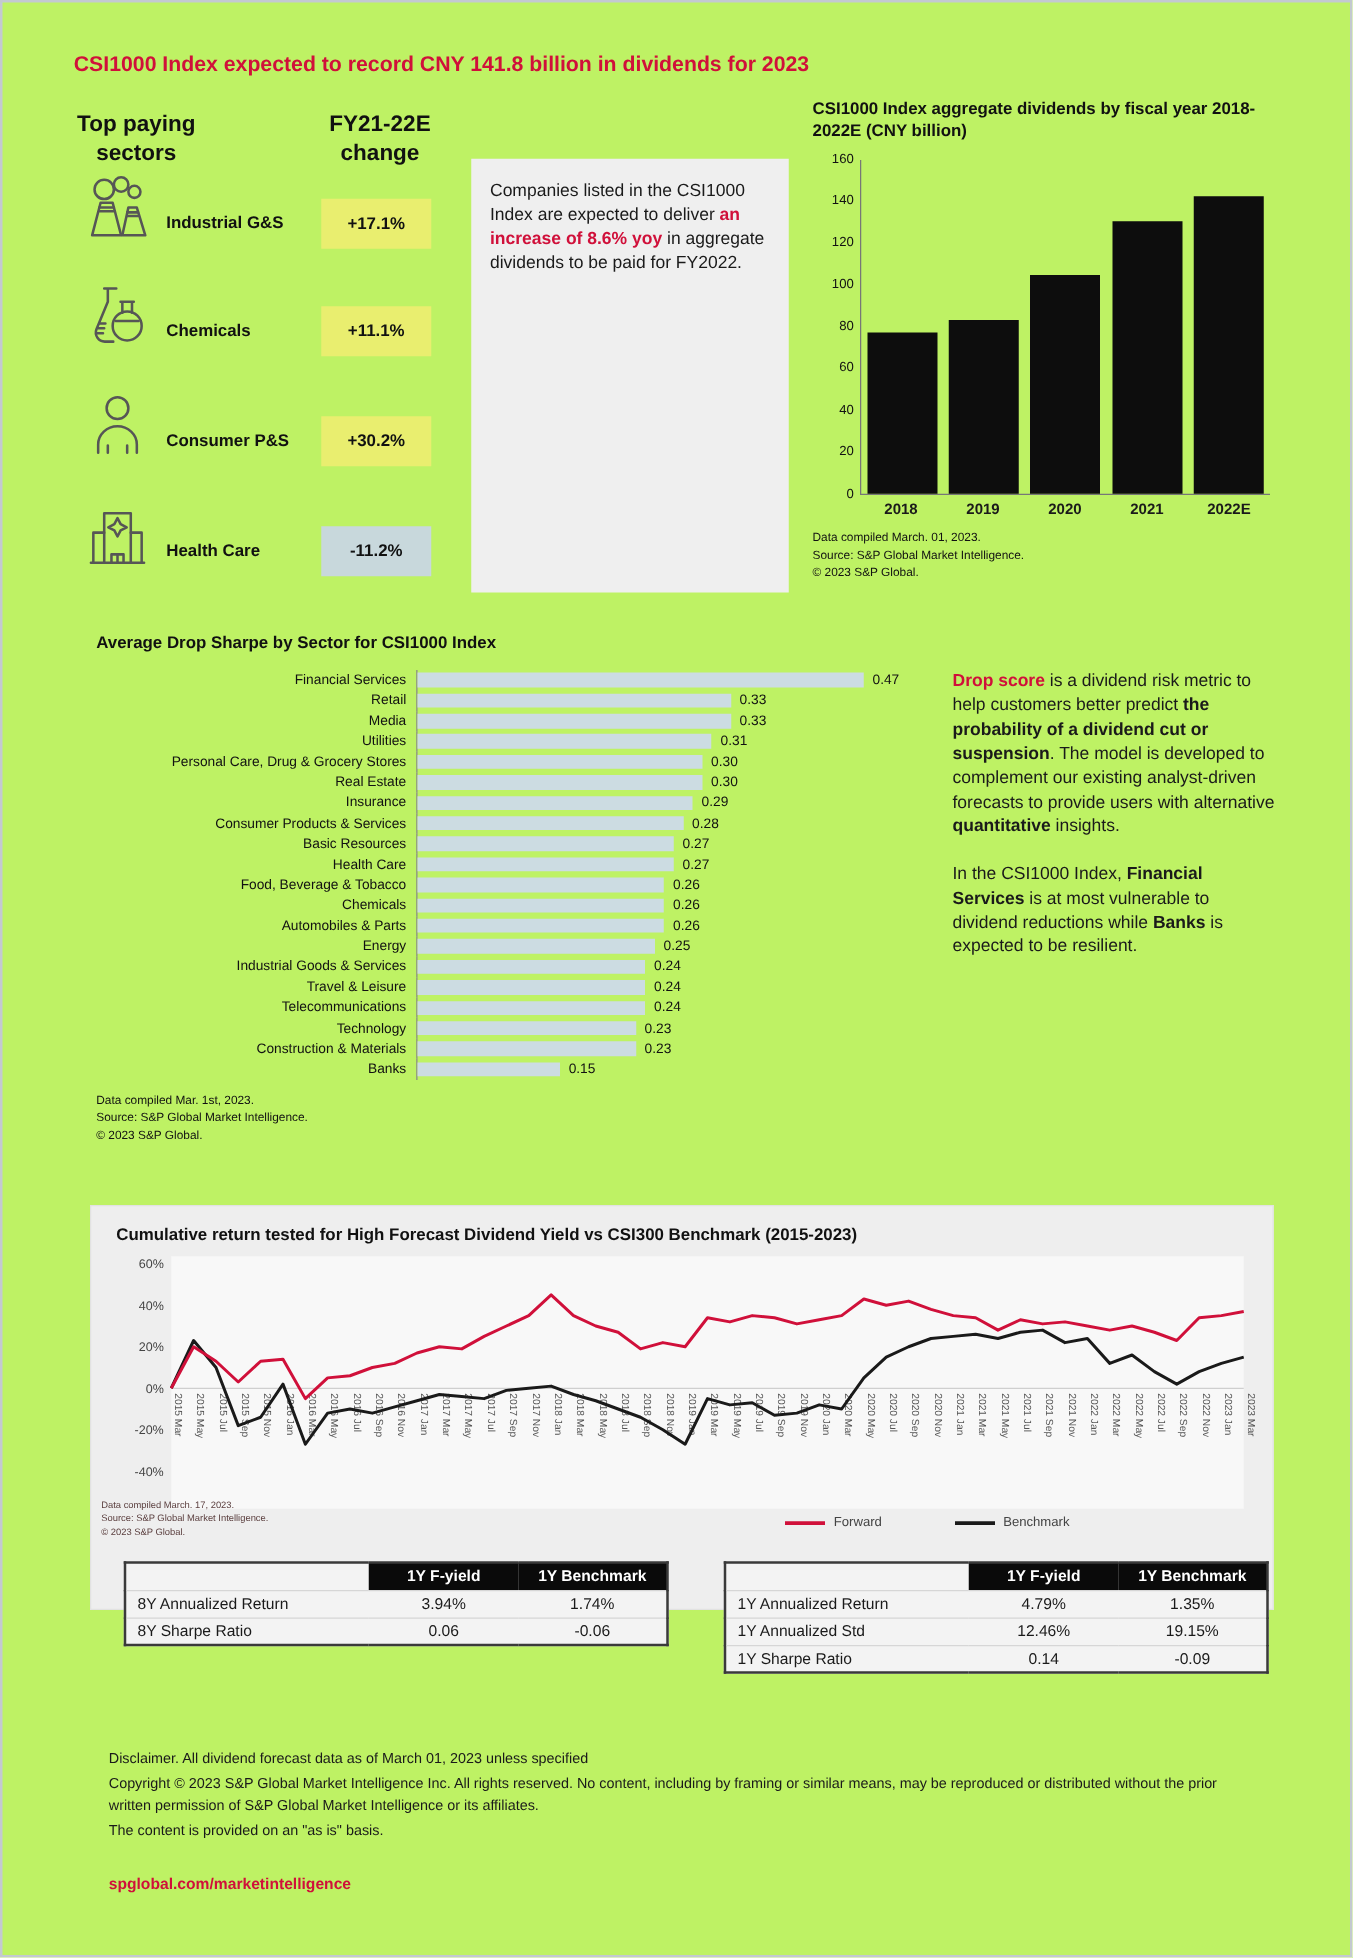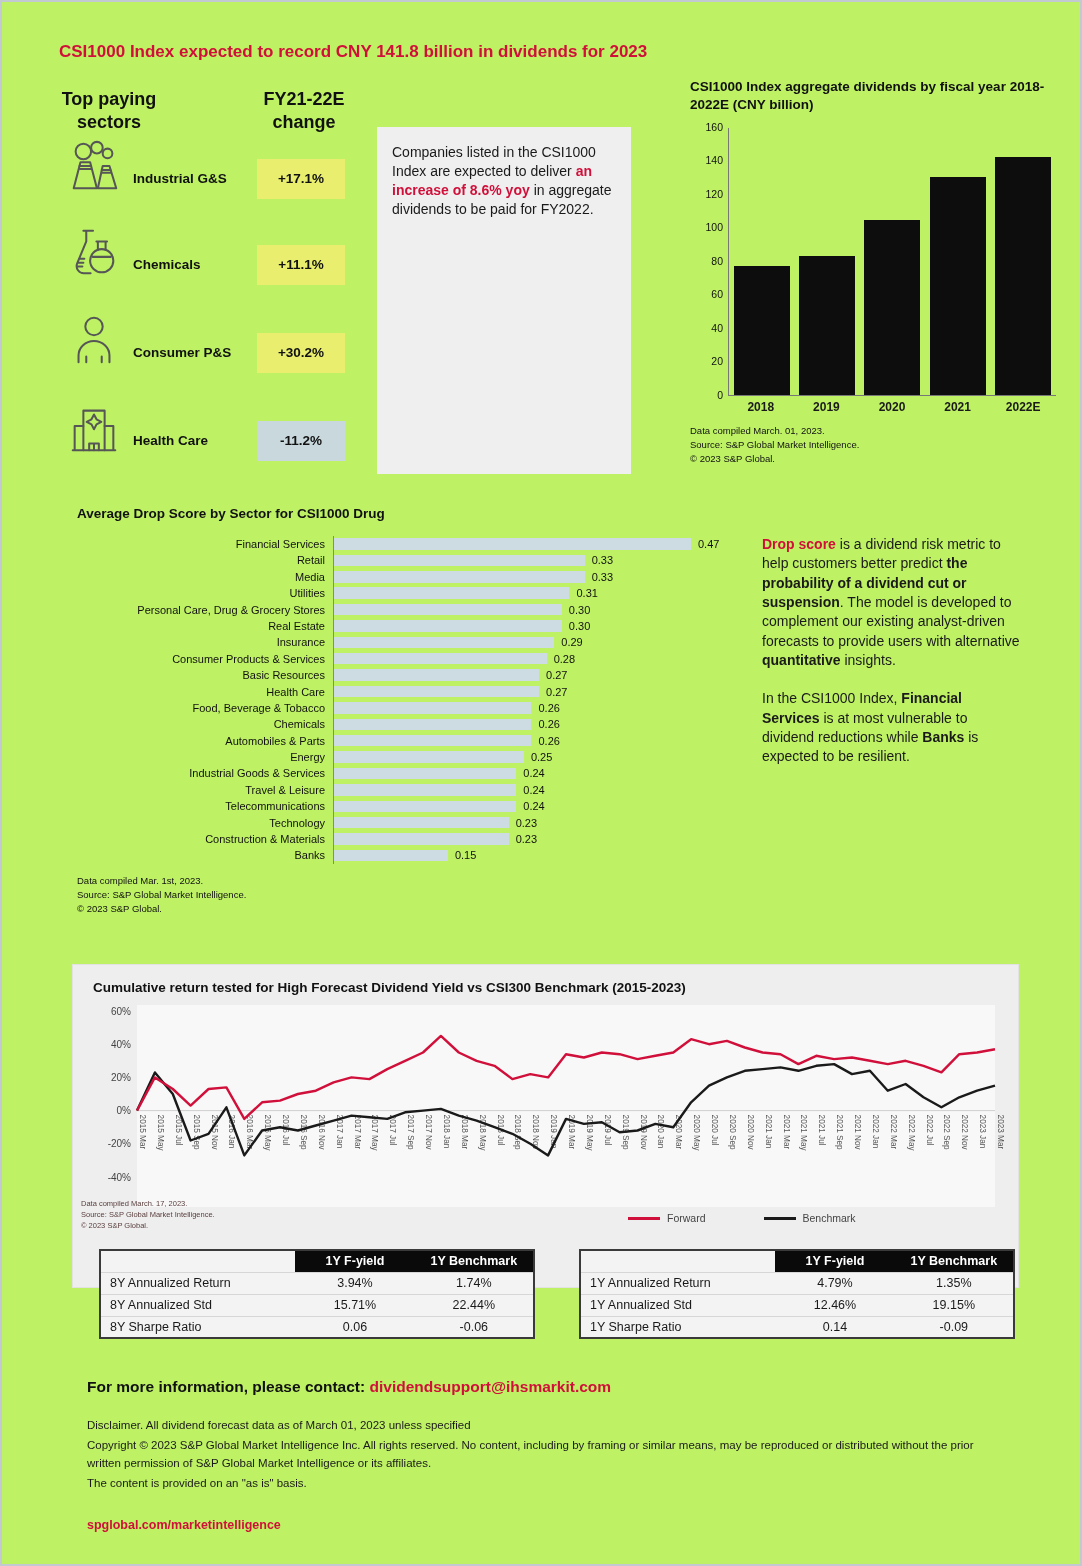--- a/index.html
+++ b/index.html
@@ -17,21 +17,21 @@
   .sector-label{position:absolute;left:74px;top:50%;transform:translateY(-50%);width:118px;
                 font-size:13.5px;font-weight:bold;color:#111;line-height:1.25;}
   .sector-box{position:absolute;left:198px;top:50%;transform:translateY(-50%);width:88px;height:40px;
               line-height:40px;text-align:center;font-size:13.5px;font-weight:bold;color:#111;}
   
   #commentary1{left:375px;top:125px;width:254px;height:347px;background:#efefef;padding:16px 15px;
                font-size:14px;line-height:1.36;}
   #commentary1 p, #commentary2 p{margin:0 0 19px 0;}
   #commentary2{left:760px;top:533px;width:258px;font-size:14px;line-height:1.38;}
   
-  #barchart{left:688px;top:76px;width:372px;}
+  #barchart{left:648px;top:76px;width:372px;}
   .chart-title{font-size:13.5px;font-weight:bold;color:#111;line-height:1.32;}
   #bar-plot{position:relative;margin:14px 0 0 38px;width:328px;height:268px;
             border-left:1.5px solid #777;border-bottom:1.5px solid #777;
             display:flex;align-items:flex-end;justify-content:space-around;}
   .ytick{position:absolute;left:-40px;width:34px;text-align:right;font-size:10.5px;color:#111;}
   .vbar{width:56px;background:#0d0d0d;}
   #bar-cats{display:flex;justify-content:space-around;margin-left:38px;width:328px;
             font-size:12px;font-weight:bold;margin-top:4px;}
   #bar-cats span{width:56px;text-align:center;}
   .foot{margin-top:10px;font-size:9.5px;line-height:1.5;color:#111;}
@@ -154,21 +154,21 @@
         <span>2022E</span>
       </div>
     <div class="foot">
       <div>Data compiled March. 01, 2023.</div>
       <div>Source: S&amp;P Global Market Intelligence.</div>
       <div>© 2023 S&amp;P Global.</div>
     </div>
   </div>
 
   <div class="abs" id="dropscore">
-    <div class="chart-title">Average Drop Score by Sector for CSI1000 Drug</div>
+    <div class="chart-title">Average Drop Sharpe by Sector for CSI1000 Index</div>
     <div id="drop-rows">
         <div class="drow">
           <span class="dlabel">Financial Services</span>
           <span class="dtrack">
             <span class="dbar" style="width: 357px; background: rgb(204, 220, 226);"></span>
             <span class="dval">0.47</span>
           </span>
         </div>
         <div class="drow">
           <span class="dlabel">Retail</span>
@@ -400,25 +400,20 @@
             <th class="blank" style="width:45%"></th>
             <th class="dark" style="width:27.5%">1Y F-yield</th>
             <th class="dark" style="width:27.5%">1Y Benchmark</th>
           </tr>
           <tr>
             <td class="lab">8Y Annualized Return</td>
             <td class="val">3.94%</td>
             <td class="val">1.74%</td>
           </tr>
           <tr>
-            <td class="lab">8Y Annualized Std</td>
-            <td class="val">15.71%</td>
-            <td class="val">22.44%</td>
-          </tr>
-          <tr>
             <td class="lab">8Y Sharpe Ratio</td>
             <td class="val">0.06</td>
             <td class="val">-0.06</td>
           </tr>
         </tbody>
       </table>
     <table class="ptable" id="table-1y" style="left:506px;">
         <tbody>
           <tr>
             <th class="blank" style="width:45%"></th>
@@ -438,23 +433,20 @@
           <tr>
             <td class="lab">1Y Sharpe Ratio</td>
             <td class="val">0.14</td>
             <td class="val">-0.09</td>
           </tr>
         </tbody>
       </table>
   </div>
 
   <div class="abs" id="footer">
-    <div id="contact-line">
-      <span>For more information, please contact: </span><a href="#" id="contact-email">dividendsupport@ihsmarkit.com</a>
-    </div>
     <div id="disclaimer">
       <p>Disclaimer. All dividend forecast data as of March 01, 2023 unless specified</p>
       <p>Copyright © 2023 S&amp;P Global Market Intelligence Inc. All rights reserved. No content, including by framing or similar means, may be reproduced or distributed without the prior written permission of S&amp;P Global Market Intelligence or its affiliates.</p>
       <p>The content is provided on an "as is" basis.</p>
     </div>
     <a href="#" id="website">spglobal.com/marketintelligence</a>
   </div>
 
 </div>
 

